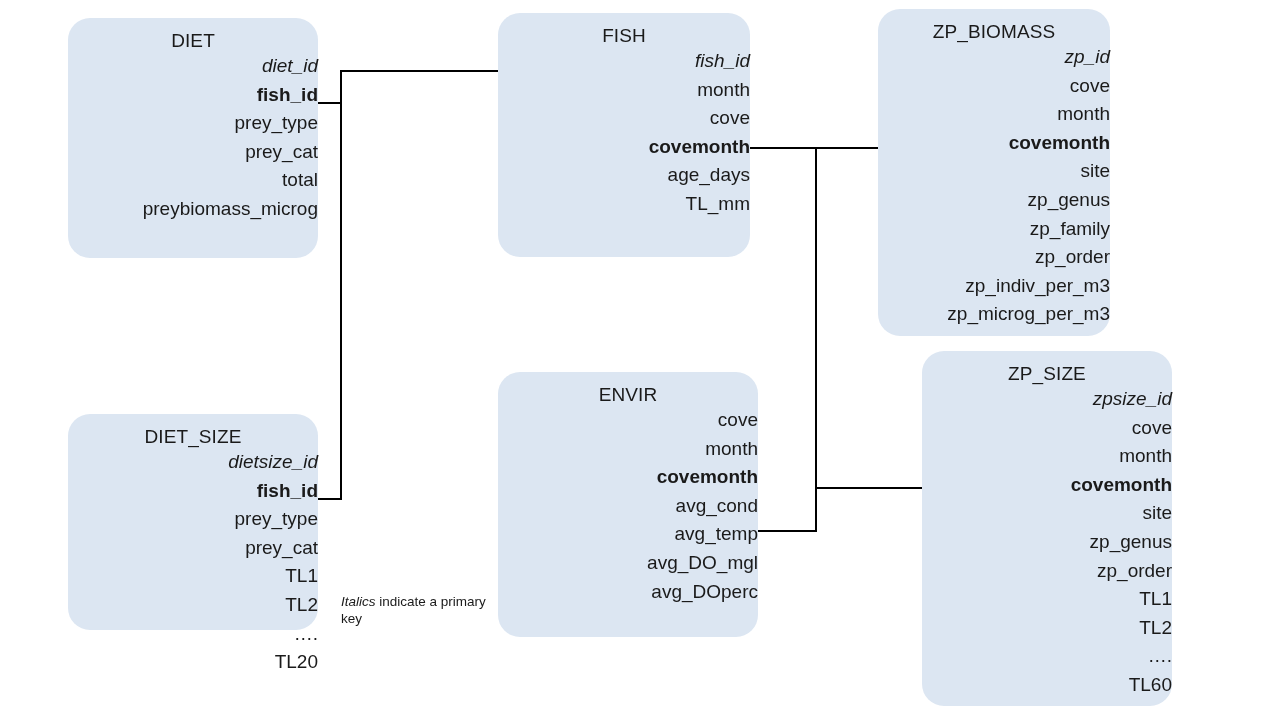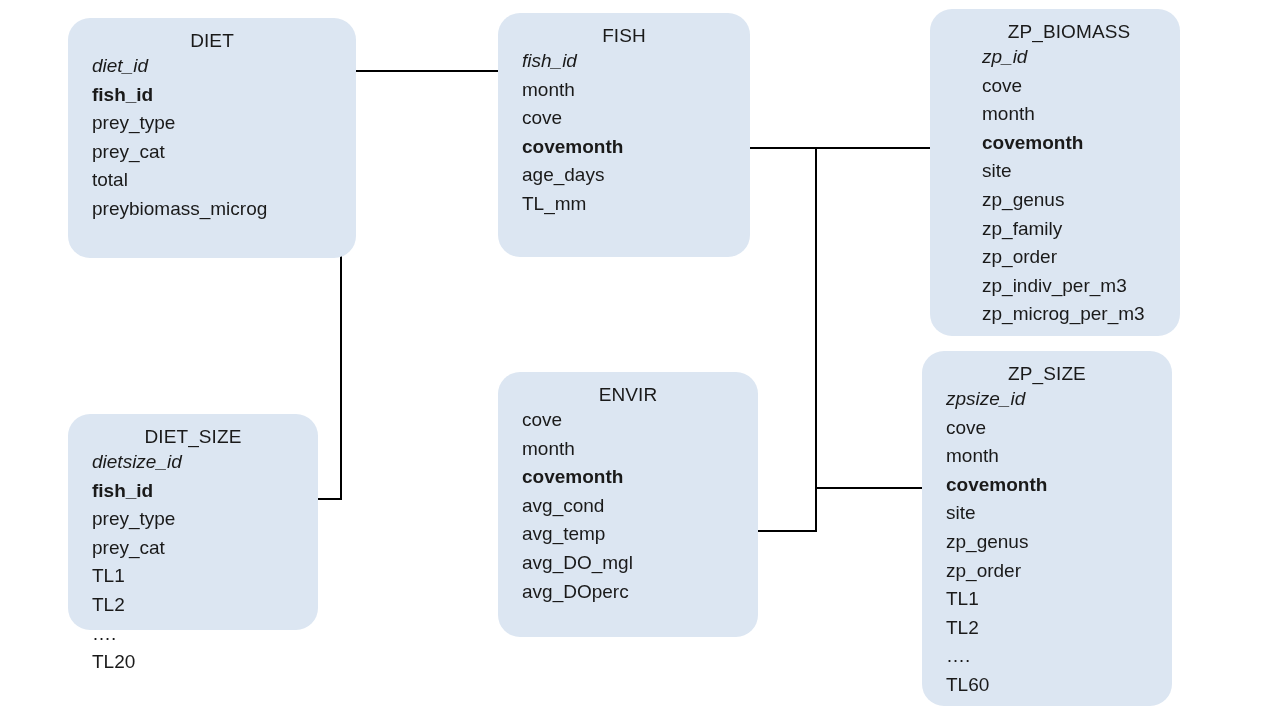--- a/index.html
+++ b/index.html
@@ -29,20 +29,21 @@
     color: #1a1a1a;
     line-height: 1;
     padding-top: 13px;
     padding-bottom: 2px;
     letter-spacing: 0.1px;
   }
   .field-list {
     list-style: none;
     margin: 0;
     padding: 0 0 0 24px;
+    text-align: right;
   }
   .field {
     font-size: 19px;
     color: #1a1a1a;
     line-height: 28.6px;
     white-space: nowrap;
   }
   .field.pk {
     font-style: italic;
   }
@@ -88,21 +89,21 @@
   <div class="connector conn-h" style="left:637px; top:147px; width:180px;"></div>
 
   <div class="connector conn-v" style="left:815px; top:147px; height:385px;"></div>
 
   <div class="connector conn-h" style="left:815px; top:147px; width:122px;"></div>
 
   <div class="connector conn-h" style="left:815px; top:487px; width:122px;"></div>
 
   <div class="connector conn-h" style="left:642px; top:530px; width:175px;"></div>
 
-  <div class="entity" style="left:68px; top:18px; width:288px; height:240px;">
+  <div class="entity" style="left:68px; top:18px; width:250px; height:240px;">
     <div class="entity-title">DIET</div>
     <ul class="field-list">
       <li class="field pk">diet_id</li>
       <li class="field fk">fish_id</li>
       <li class="field">prey_type</li>
       <li class="field">prey_cat</li>
       <li class="field">total</li>
       <li class="field">preybiomass_microg</li>
     </ul>
   </div>
@@ -139,21 +140,21 @@
       <li class="field">cove</li>
       <li class="field">month</li>
       <li class="field fk">covemonth</li>
       <li class="field">avg_cond</li>
       <li class="field">avg_temp</li>
       <li class="field">avg_DO_mgl</li>
       <li class="field">avg_DOperc</li>
     </ul>
   </div>
 
-  <div class="entity" style="left:930px; top:9px; width:250px; height:327px;padding-left:28px;">
+  <div class="entity" style="left:878px; top:9px; width:232px; height:327px;">
     <div class="entity-title">ZP_BIOMASS</div>
     <ul class="field-list">
       <li class="field pk">zp_id</li>
       <li class="field">cove</li>
       <li class="field">month</li>
       <li class="field fk">covemonth</li>
       <li class="field">site</li>
       <li class="field">zp_genus</li>
       <li class="field">zp_family</li>
       <li class="field">zp_order</li>
@@ -173,15 +174,18 @@
       <li class="field">zp_genus</li>
       <li class="field">zp_order</li>
       <li class="field">TL1</li>
       <li class="field">TL2</li>
       <li class="field">….</li>
       <li class="field">TL60</li>
     </ul>
   </div>
 
   <div class="legend" style="left:341px; top:593px;">
+    <div class="legend-block">
+      <span class="em-i">Italics</span><span> indicate a primary key</span>
+    </div>
   </div>
 
 </div>
 
 </body></html>

